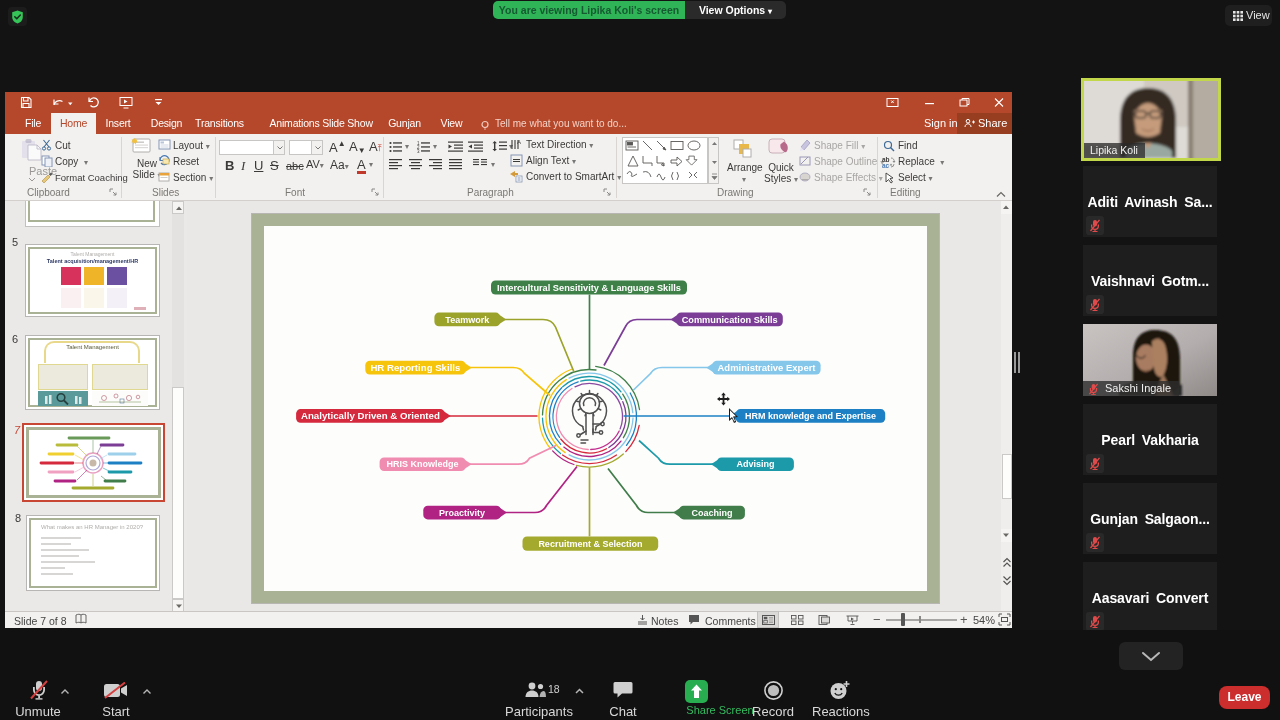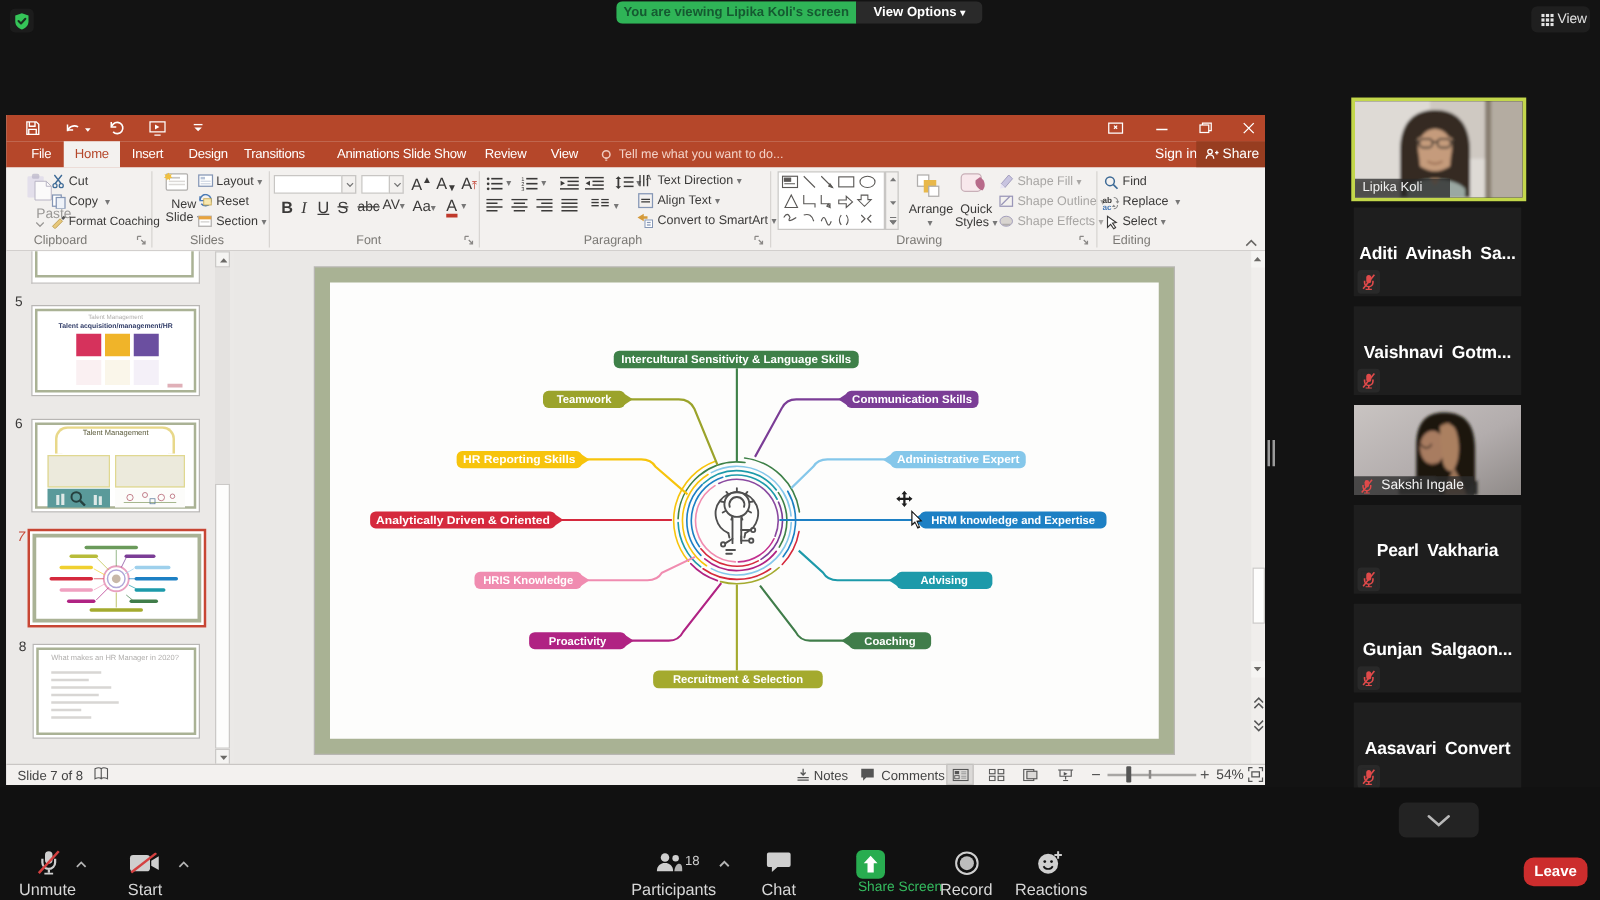--- a/index.html
+++ b/index.html
@@ -95,21 +95,21 @@
 
   <div class="abs" style="left:0;top:21px;width:1007px;height:21px;background:#b5472a;"></div>
   <div class="abs tabt" style="left:10px;width:36px;">File</div>
   <div class="abs" style="left:46px;top:21px;width:45px;height:21px;background:#f3f1ef;"></div>
   <div class="abs tabt" style="left:46px;width:45px;color:#b5472a;">Home</div>
   <div class="abs tabt" style="left:93px;width:40px;">Insert</div>
   <div class="abs tabt" style="left:139px;width:45px;">Design</div>
   <div class="abs tabt" style="left:186px;width:57px;">Transitions</div>
   <div class="abs tabt" style="left:247px;width:61px;margin-left:12px;">Animations</div>
   <div class="abs tabt" style="left:313px;width:59px;">Slide Show</div>
-  <div class="abs tabt" style="left:376px;width:47px;">Review</div>
+  <div class="abs tabt" style="left:376px;width:47px;">Gunjan</div>
   <div class="abs tabt" style="left:427px;width:39px;">View</div>
   <div class="abs" style="left:475px;top:26px;width:11px;height:12px;">
     <svg width="11" height="12" viewBox="0 0 11 12">
         <circle cx="5" cy="4.5" r="3" fill="none" stroke="#f0c9be" stroke-width="1.2"></circle>
         <path d="M4 7.5 h2 M4.2 9 h1.6" stroke="#f0c9be" stroke-width="1"></path>
       </svg>
   </div>
   <div class="abs" style="left:490px;top:21px;color:rgba(255,235,228,0.85);font-size:10px;line-height:21px;">Tell me what you want to do...</div>
   <div class="abs" style="left:919px;top:21px;color:#fff;font-size:11px;line-height:21px;">Sign in</div>
   <div class="abs" style="left:952px;top:21px;width:55px;height:21px;background:#973d20;color:#fff;font-size:11px;line-height:21px;">
@@ -732,21 +732,21 @@
       <g stroke="#3a342e" stroke-width="1.4" fill="none">
           <rect x="51.5" y="30" width="10.5" height="7" rx="3"></rect>
           <rect x="66" y="30" width="10.5" height="7" rx="3"></rect>
           <path d="M62,32.5 h4 M51.5,32.5 l-3.5,-1.5 M76.5,32.5 l3.5,-1.5"></path>
         </g>
       <path d="M58,48 q6,4 12,0" stroke="#9a6e52" stroke-width="1.5" fill="none"></path>
       <path d="M42,77 V70 C48,60 80,60 88,70 V77 Z" fill="#9aa8a2"></path>
       <path d="M60,62 l4,6 4,-6" fill="#c59b7c"></path>
     </g>
   </svg>
-  <div class="abs" style="left:0;bottom:0;background:rgba(40,40,40,0.75);color:#f0f0f0;font-size:10.5px;padding:1px 22px 2px 6px;">Lipika Koli</div>
+  <div class="abs" style="left:0;bottom:0;background:rgba(40,40,40,0.75);color:#f0f0f0;font-size:10.5px;padding:1px 7px 2px 6px;">Lipika Koli</div>
 </div>
 
 <div class="abs tile" style="left:1083px;top:166px;">
   <div class="tname">Aditi Avinash Sa...</div>
   <svg class="mic" width="12" height="13" viewBox="0 0 12 13">
       <g fill="#e04a4a">
         <rect x="4" y="1" width="4" height="6.5" rx="2"></rect>
         <path d="M2,5.5 v1.5 a4,4 0 0 0 8,0 V5.5 h-1.3 v1.5 a2.7,2.7 0 0 1-5.4,0 V5.5 Z"></path>
         <rect x="5.4" y="10.5" width="1.2" height="2"></rect>
         <rect x="3.5" y="12" width="5" height="1"></rect>

